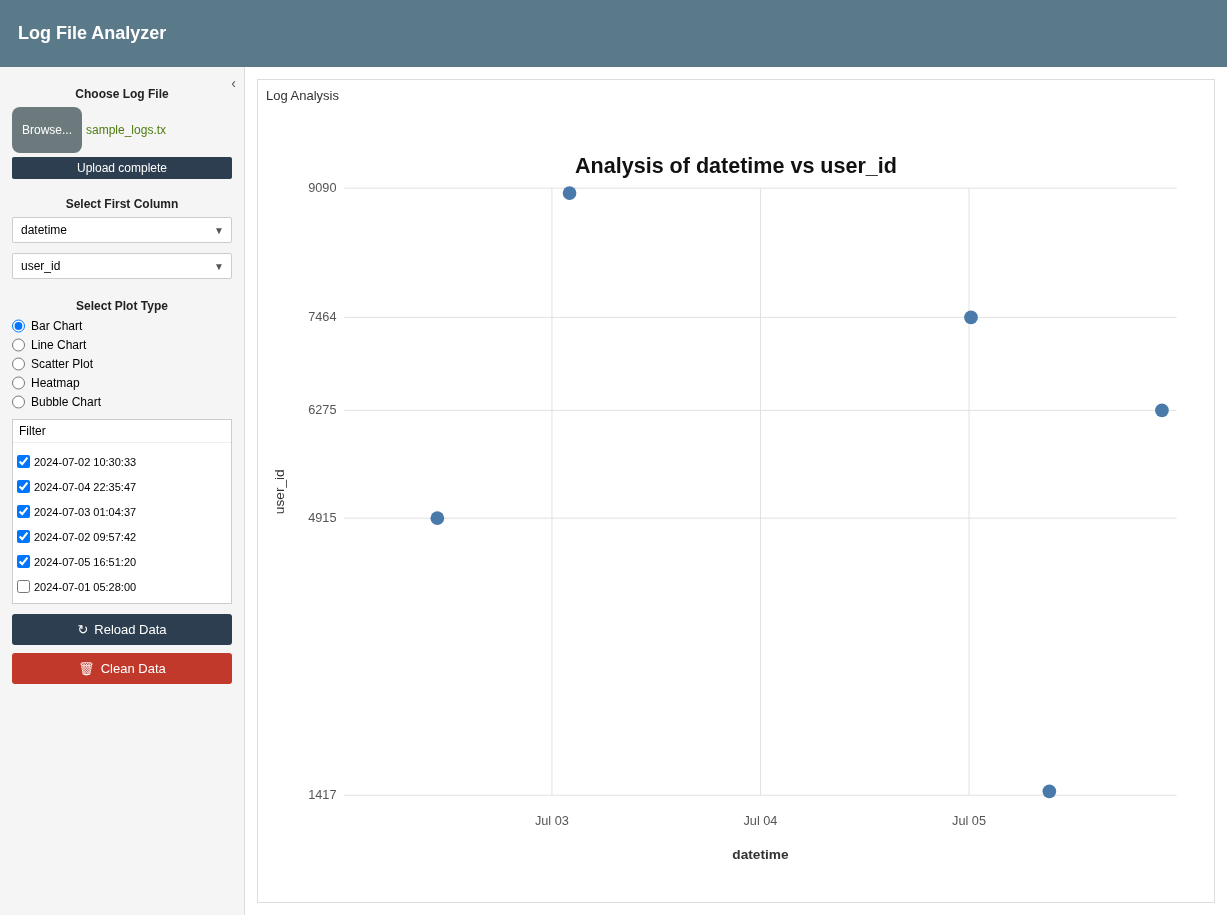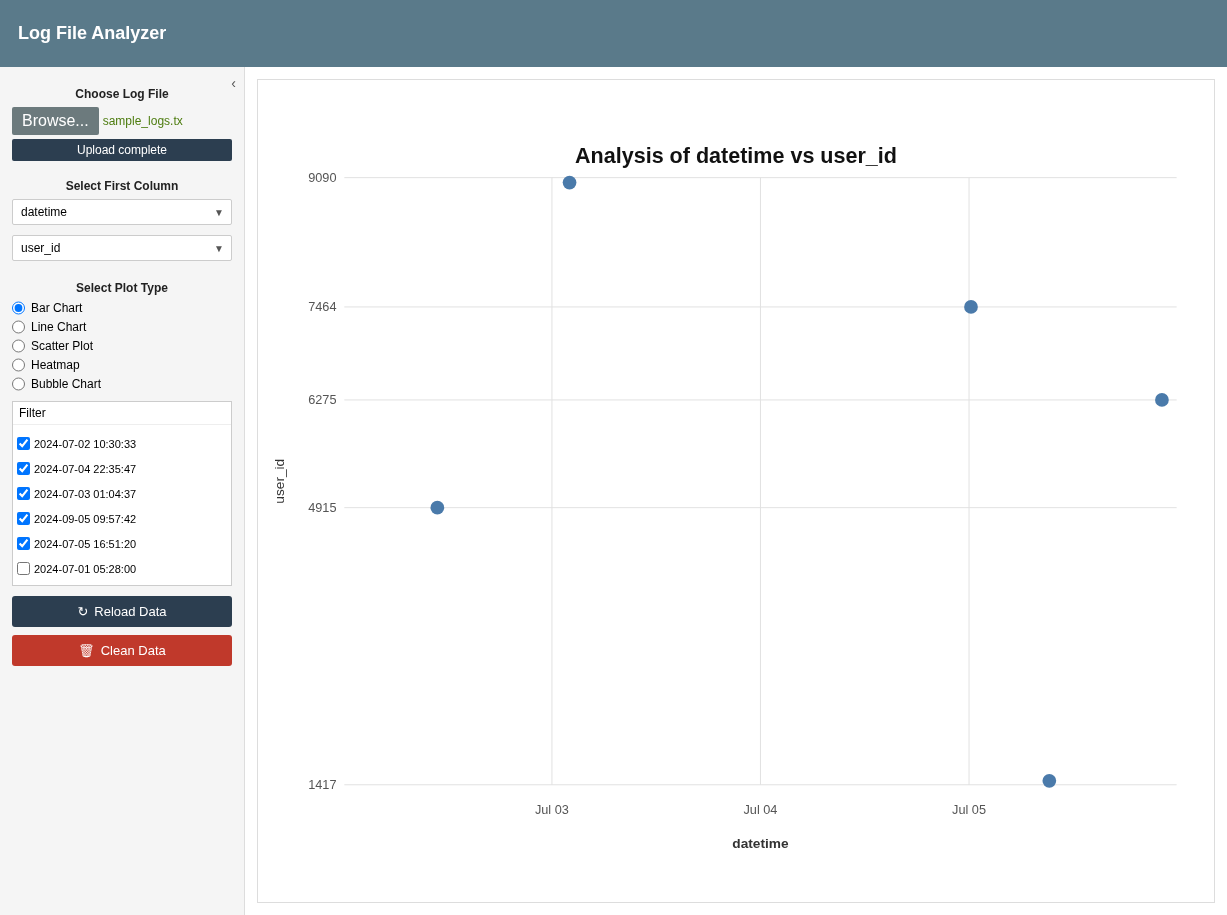--- a/index.html
+++ b/index.html
@@ -60,24 +60,24 @@
       display: flex;
       align-items: center;
       gap: 4px;
       margin-bottom: 4px;
     }
 
     .browse-btn {
       background: #6c7a7d;
       color: white;
       border: none;
-      padding: 5px 10px;
-      cursor: pointer;
-      font-size: 16px;
-      border-radius: 2px;
+      padding: 16px 10px;
+      cursor: pointer;
+      font-size: 12px;
+      border-radius: 8px;
     }
 
     .filename-display {
       font-size: 12px;
       color: #4d7c0f;
     }
 
     .upload-status {
       background: #2c3e50;
       color: white;
@@ -316,21 +316,21 @@
         <label class="filter-item">
           <input type="checkbox" checked="" style="">
           <span>2024-07-04 22:35:47</span>
         </label>
         <label class="filter-item">
           <input type="checkbox" checked="" style="">
           <span>2024-07-03 01:04:37</span>
         </label>
         <label class="filter-item">
           <input type="checkbox" checked="" style="">
-          <span>2024-09-05 09:57:42</span>
+          <span>2024-07-02 09:57:42</span>
         </label>
         <label class="filter-item">
           <input type="checkbox" checked="" style="">
           <span>2024-07-05 16:51:20</span>
         </label>
         <label class="filter-item">
           <input type="checkbox" style="">
           <span>2024-07-01 05:28:00</span>
         </label>
       </div>
@@ -341,20 +341,21 @@
       <span>Reload Data</span>
     </button>
     <button class="clean-btn">
       <span>🗑</span>
       <span>Clean Data</span>
     </button>
   </div>
 
   <div class="chart-area">
     <div class="chart-panel">
+      <div class="chart-panel-title">Log Analysis</div>
       <div class="chart-container">
         <svg class="scatter-plot" viewBox="0 0 960 760">
 
           <text x="480" y="45" text-anchor="middle" font-size="22" font-weight="bold" fill="#111">Analysis of datetime vs user_id</text>
 
           <line x1="80" y1="60" x2="930" y2="60" stroke="#e0e0e0" stroke-width="1"></line>
           <line x1="80" y1="192" x2="930" y2="192" stroke="#e0e0e0" stroke-width="1"></line>
           <line x1="80" y1="287" x2="930" y2="287" stroke="#e0e0e0" stroke-width="1"></line>
           <line x1="80" y1="397" x2="930" y2="397" stroke="#e0e0e0" stroke-width="1"></line>
           <line x1="80" y1="680" x2="930" y2="680" stroke="#e0e0e0" stroke-width="1"></line>

